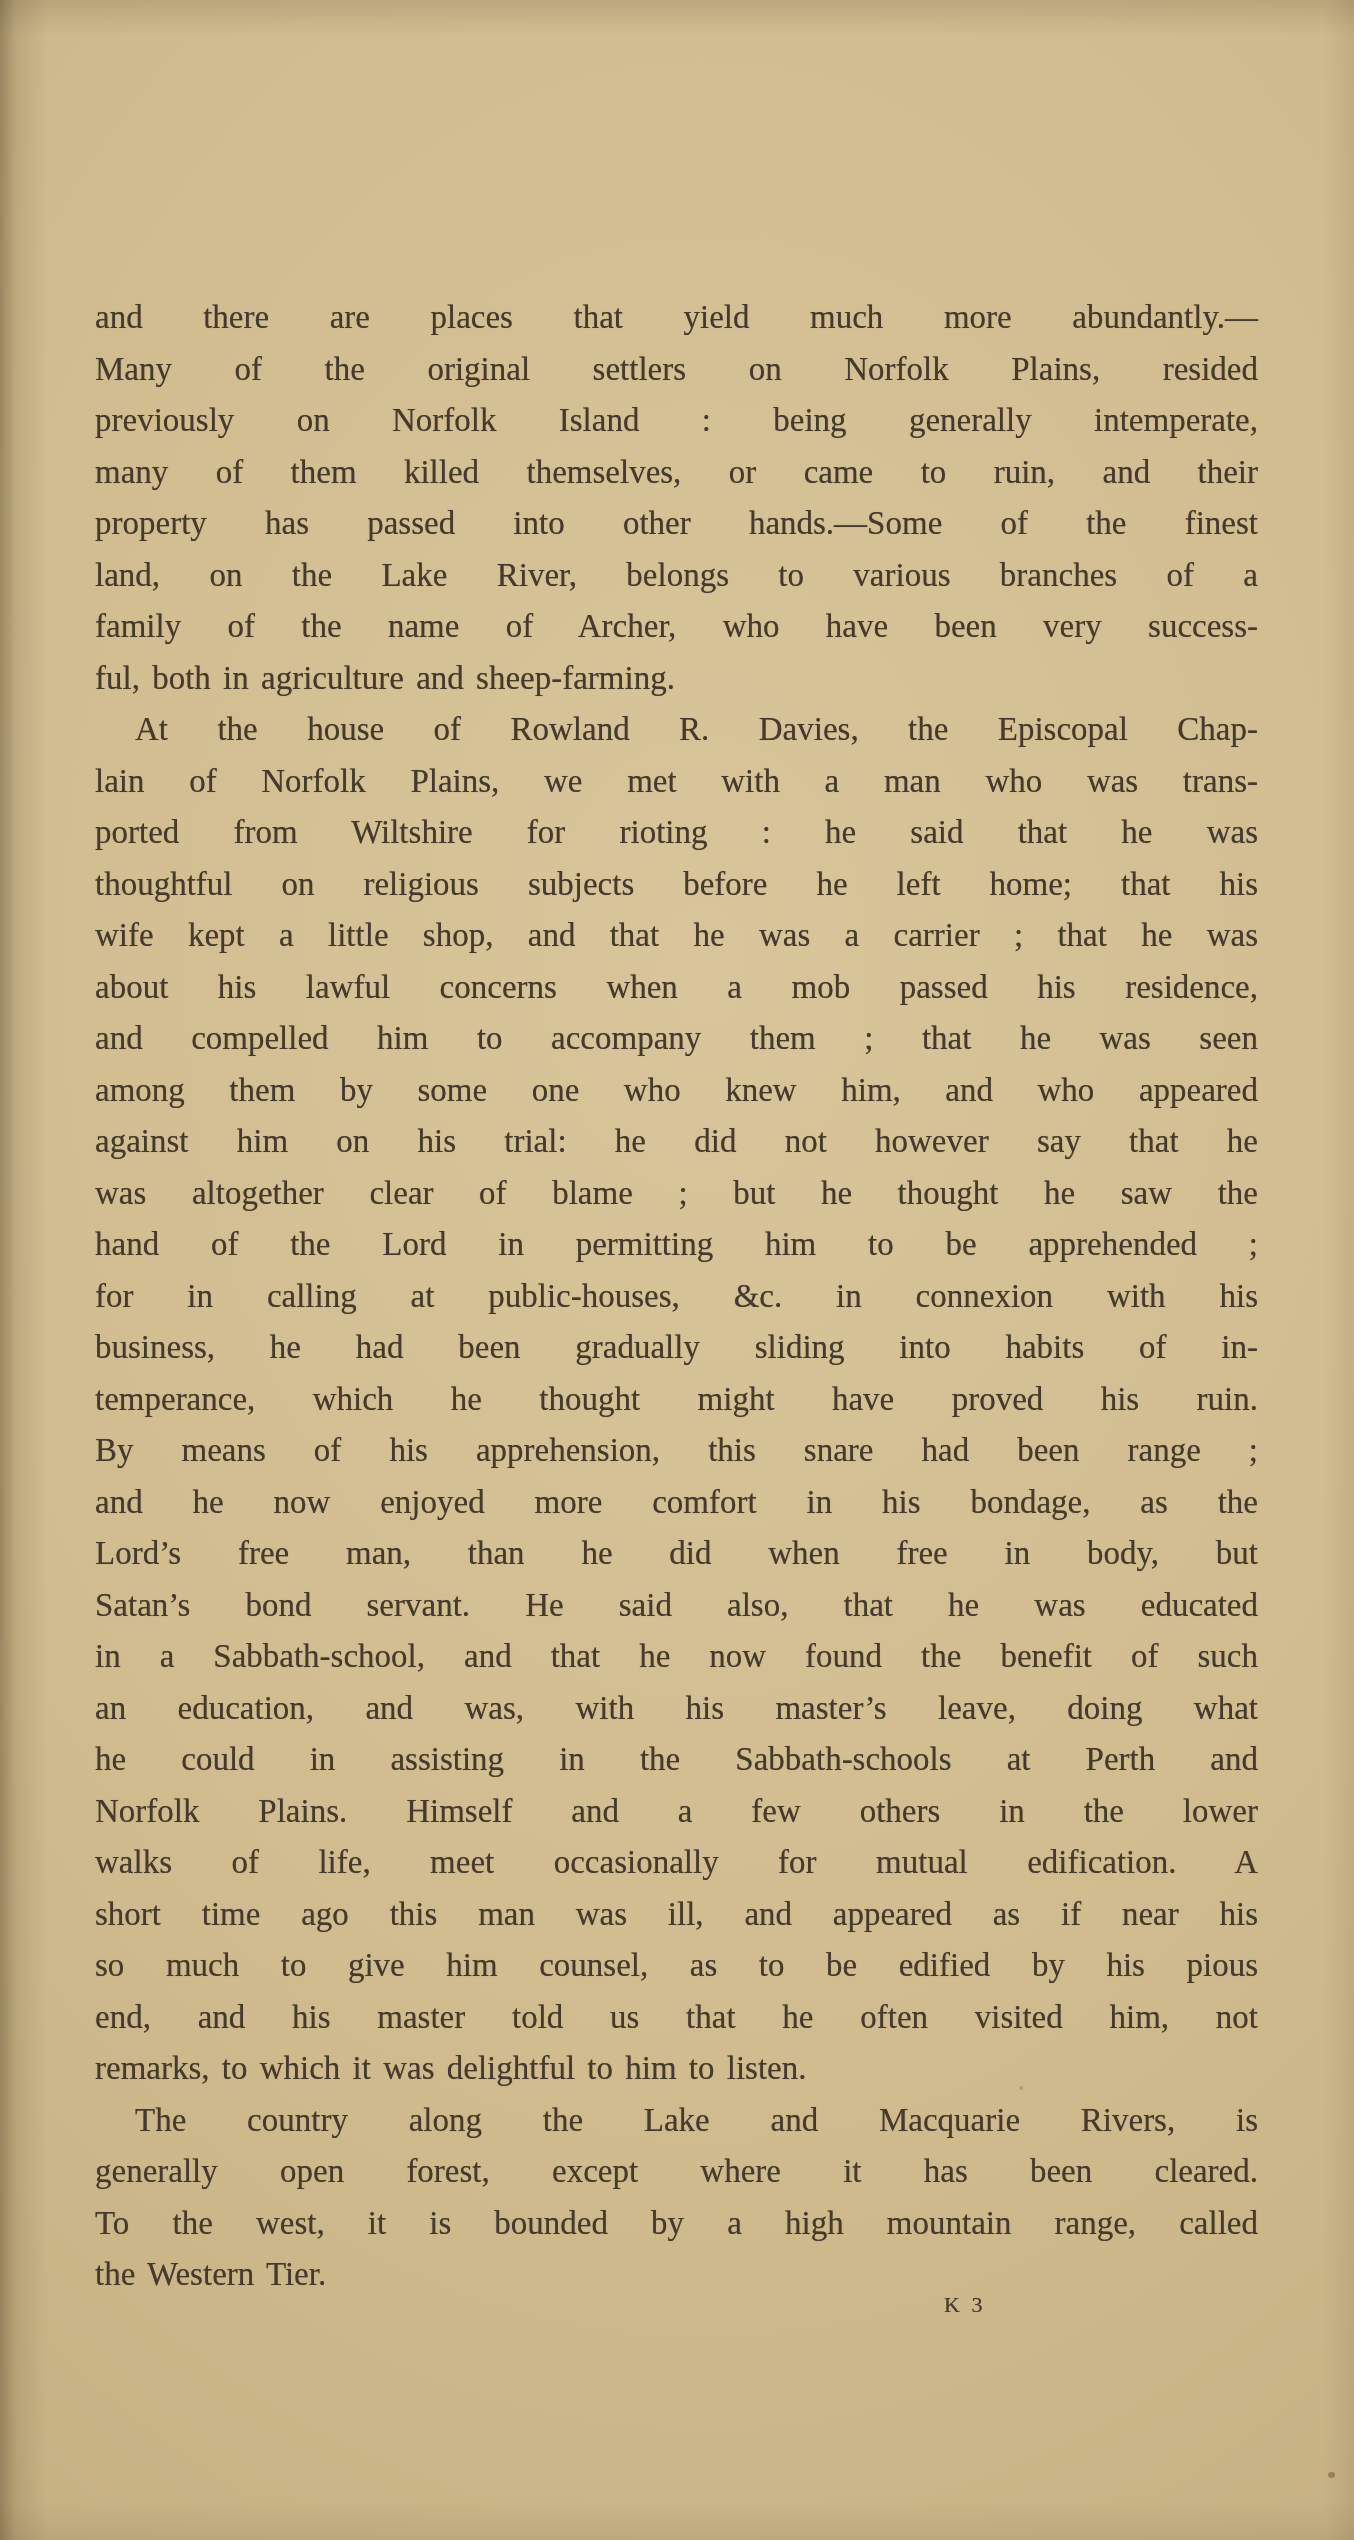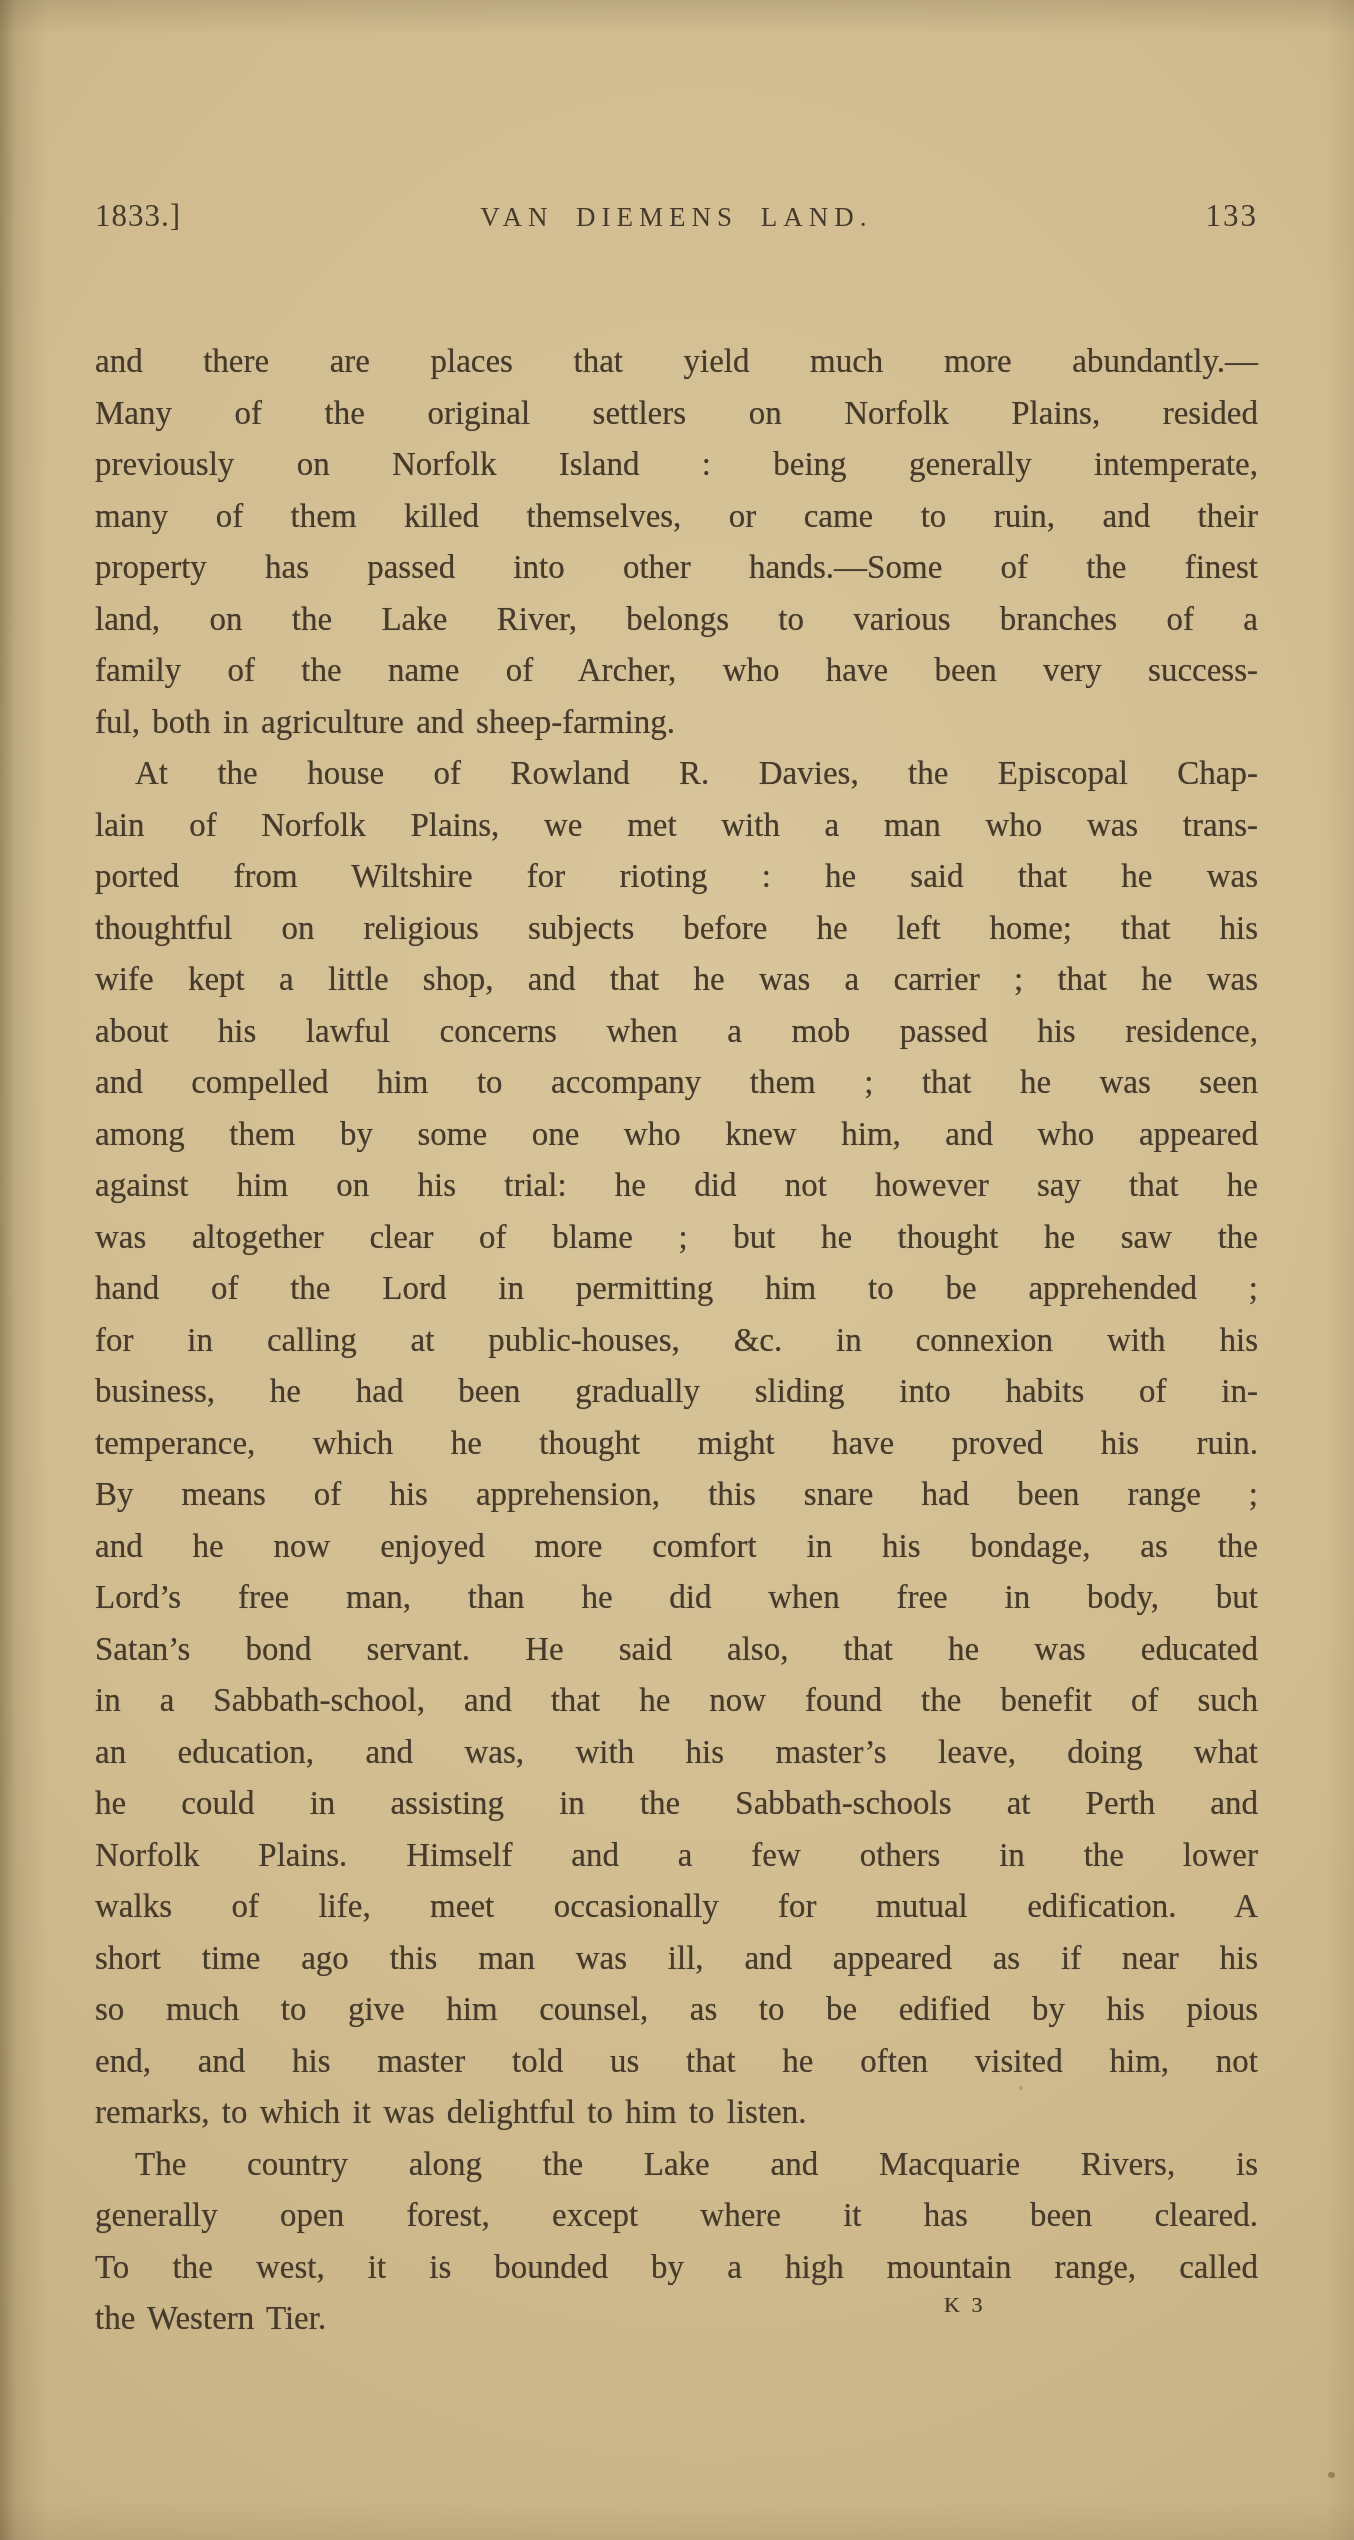--- a/index.html
+++ b/index.html
@@ -61,21 +61,20 @@
     right: 0;
     top: 2px;
     font-size: 31px;
     letter-spacing: 2px;
   }
   .text-block {
     position: absolute;
     left: 95px;
     top: 292px;
     width: 1163px;
-    margin-top: 44px;
   }
   .line {
     font-size: 33px;
     line-height: 51.5px;
     height: 51.5px;
     white-space: normal;
     text-align: justify;
     text-align-last: justify;
     word-spacing: 4px;
     text-shadow: 0 0 0.7px rgba(62,50,32,0.55);
@@ -101,25 +100,20 @@
     pointer-events: none;
   }
   .speck.s1 { left: 1328px; top: 2472px; width: 7px; height: 6px; }
   .speck.s2 { left: 1019px; top: 2086px; width: 4px; height: 4px; background: rgba(140,100,45,0.35); }
 </style>
 </head>
 <body>
 
 <div class="page">
 
-  <div class="running-head">
-    <span class="year">1833.]</span>
-    <span class="title">VAN DIEMENS LAND.</span>
-    <span class="pagenum">133</span>
-  </div>
 
   <div class="text-block">
       <div class="line">and there are places that yield much more abundantly.—</div>
       <div class="line">Many of the original settlers on Norfolk Plains, resided</div>
       <div class="line">previously on Norfolk Island : being generally intemperate,</div>
       <div class="line">many of them killed themselves, or came to ruin, and their</div>
       <div class="line">property has passed into other hands.—Some of the finest</div>
       <div class="line">land, on the Lake River, belongs to various branches of a</div>
       <div class="line">family of the name of Archer, who have been very success-</div>
       <div class="line last">ful, both in agriculture and sheep-farming.</div>

